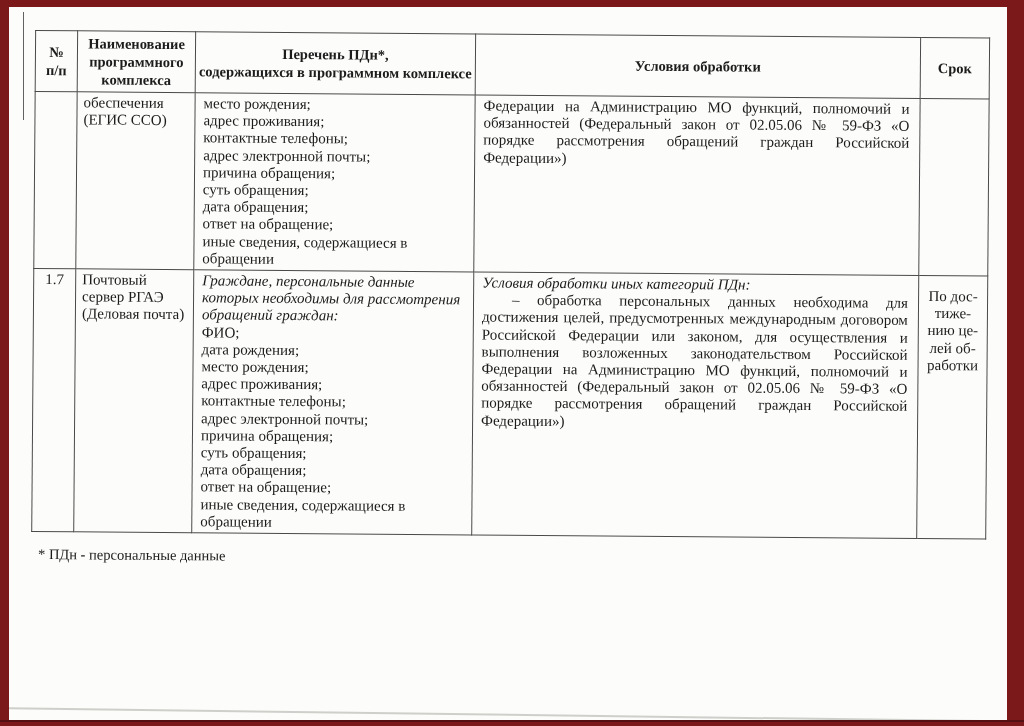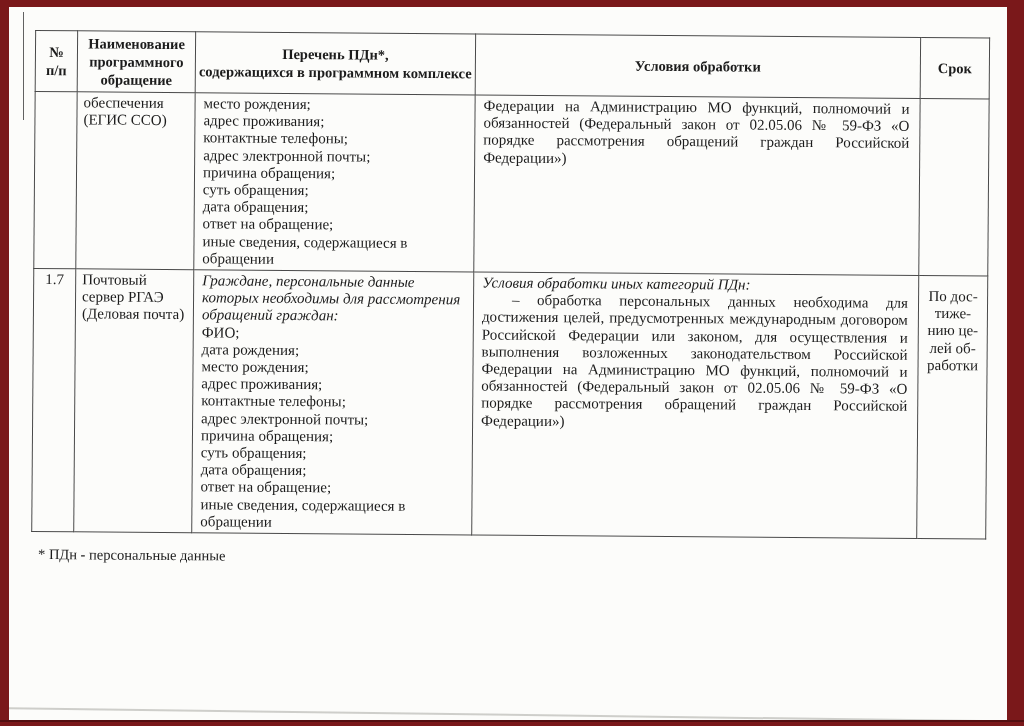--- a/index.html
+++ b/index.html
@@ -97,21 +97,21 @@
           <col class="c-num">
             <col class="c-name">
             <col class="c-pdn">
             <col class="c-cond">
             <col class="c-term">
         </colgroup>
         <tbody>
             <tr style="height:58px;">
           <th>№
 п/п</th>
-          <th>Наименование программного обращение</th>
+          <th>Наименование программного комплекса</th>
           <th>Перечень ПДн*,
 содержащихся в программном комплексе</th>
           <th>Условия обработки</th>
           <th>Срок</th>
         </tr>
 
         <tr style="height:159px;">
           <td class="num-cell"></td>
           <td class="name-cell">обеспечения (ЕГИС ССО)</td>
           <td class="pdn-cell">

